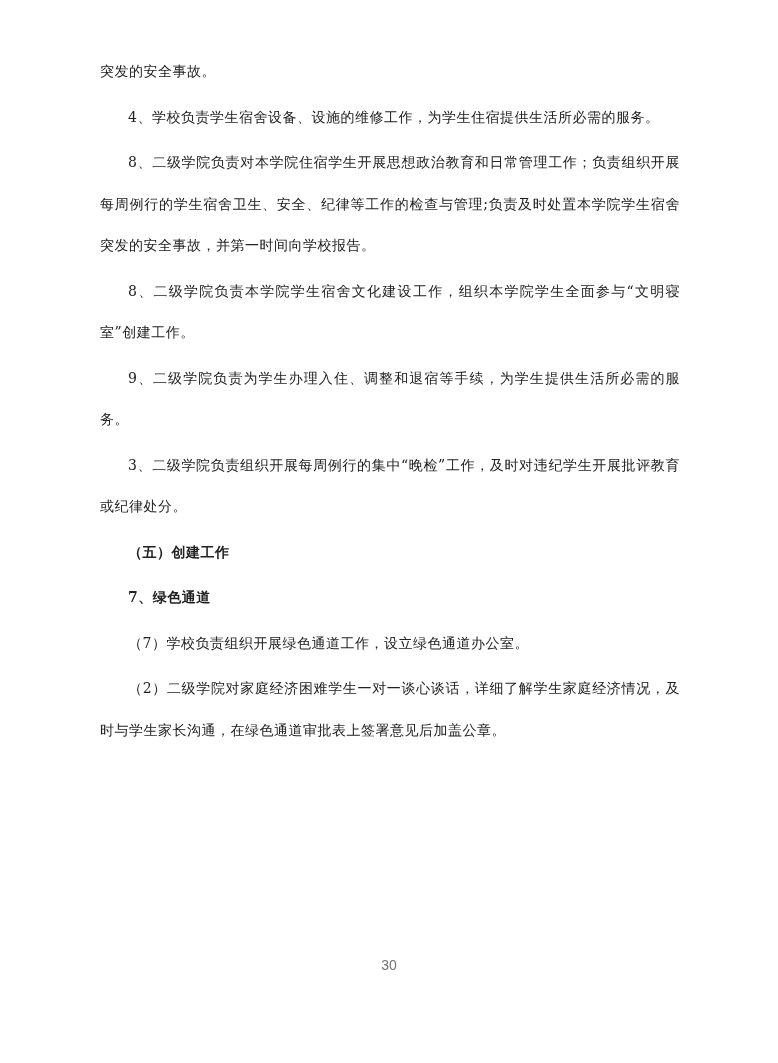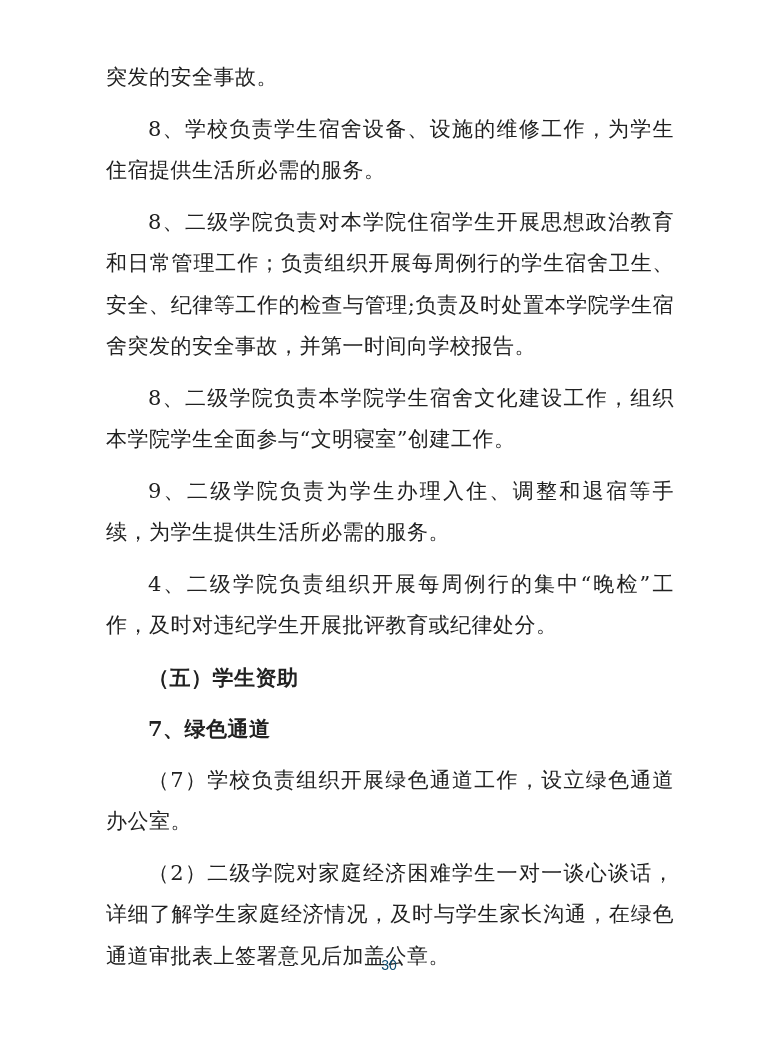--- a/index.html
+++ b/index.html
@@ -16,23 +16,23 @@
     font-family: "DejaVu Serif", "Liberation Serif", serif;
     color: #212121;
   }
   .content {
     position: absolute;
     left: 96px;
     top: 47px;
     width: 588px;
   }
   .content p {
-    margin: 10px;
+    margin: 4px;
     padding: 0;
-    font-size: 21px;
+    font-size: 14px;
     line-height: 41.5px;
     text-align: justify;
     text-justify: inter-ideograph;
     text-indent: 2em;
     letter-spacing: 0.5px;
   }
   .content p.no-indent {
     text-indent: 0;
   }
   .content p.heading {
@@ -40,33 +40,33 @@
     text-align: left;
   }
   .page-number {
     position: absolute;
     top: 957px;
     left: 0;
     width: 778px;
     text-align: center;
     font-family: "Liberation Sans", "DejaVu Sans", sans-serif;
     font-size: 14px;
-    color: #0c4a6e;
+    color: #737373;
   }
 </style>
 </head>
 <body>
 
 <div class="page">
   <div class="content">
     <p class="no-indent">突发的安全事故。</p>
-    <p>8、学校负责学生宿舍设备、设施的维修工作，为学生住宿提供生活所必需的服务。</p>
+    <p>4、学校负责学生宿舍设备、设施的维修工作，为学生住宿提供生活所必需的服务。</p>
     <p>8、二级学院负责对本学院住宿学生开展思想政治教育和日常管理工作；负责组织开展每周例行的学生宿舍卫生、安全、纪律等工作的检查与管理;负责及时处置本学院学生宿舍突发的安全事故，并第一时间向学校报告。</p>
     <p>8、二级学院负责本学院学生宿舍文化建设工作，组织本学院学生全面参与“文明寝室”创建工作。</p>
     <p>9、二级学院负责为学生办理入住、调整和退宿等手续，为学生提供生活所必需的服务。</p>
-    <p>4、二级学院负责组织开展每周例行的集中“晚检”工作，及时对违纪学生开展批评教育或纪律处分。</p>
-    <p class="heading">（五）学生资助</p>
+    <p>3、二级学院负责组织开展每周例行的集中“晚检”工作，及时对违纪学生开展批评教育或纪律处分。</p>
+    <p class="heading">（五）创建工作</p>
     <p class="heading">7、绿色通道</p>
     <p>（7）学校负责组织开展绿色通道工作，设立绿色通道办公室。</p>
     <p>（2）二级学院对家庭经济困难学生一对一谈心谈话，详细了解学生家庭经济情况，及时与学生家长沟通，在绿色通道审批表上签署意见后加盖公章。</p>
   </div>
   <div class="page-number">30</div>
 </div>
 
 </body></html>

